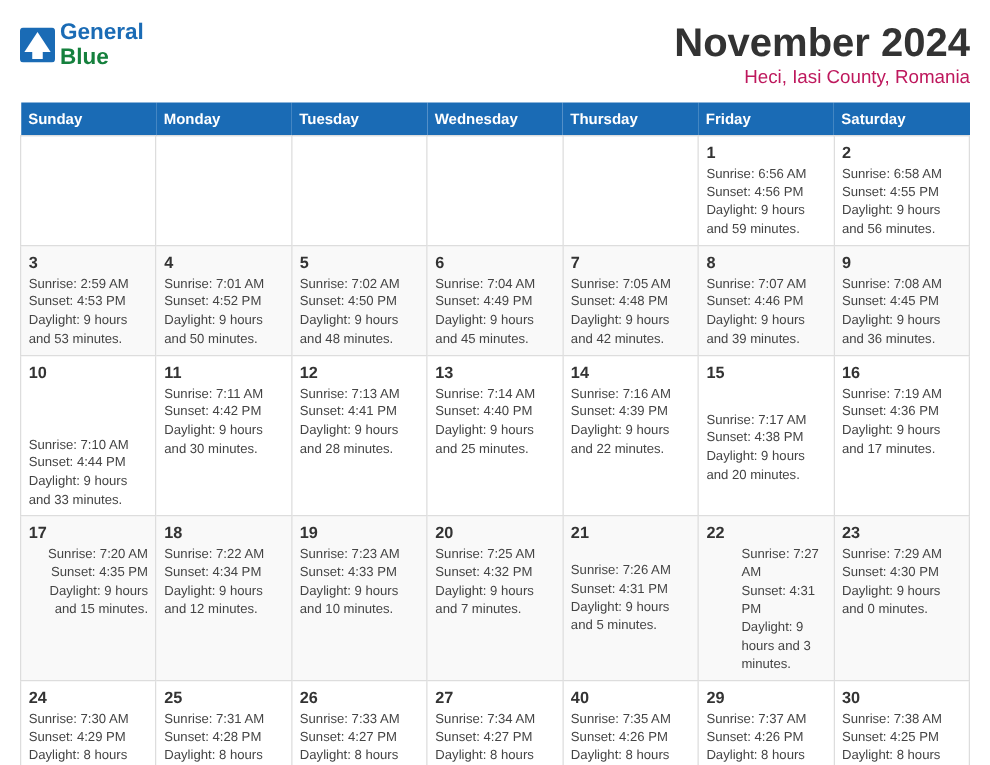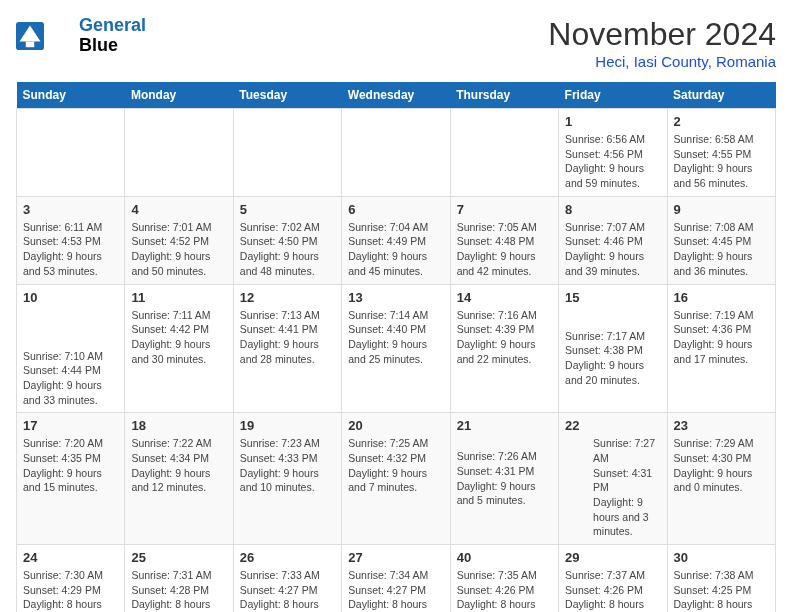--- a/index.html
+++ b/index.html
@@ -20,28 +20,28 @@
       display: flex;
       align-items: center;
       gap: 4px;
     }
     .logo-text {
       font-size: 18px;
       font-weight: bold;
       color: #333;
       line-height: 1.1;
     }
-    .logo-text span { color: #1a6bb5; margin-left: 31px; }
+    .logo-text span { color: #1a6bb5; }
     .logo-icon {
       width: 28px;
       height: 28px;
     }
     .title-block { text-align: right; }
-    .title-block h1 { font-size: 32px; color: #333; font-weight: normal; }
-    .title-block h2 { font-size: 15px; color: #1d4ed8; font-weight: normal; }
+    .title-block h1 { font-size: 32px; color: #333; font-weight: bold; }
+    .title-block h2 { font-size: 15px; color: #be185d; font-weight: normal; }
     table {
       width: 100%;
       border-collapse: collapse;
       font-size: 11px;
     }
     thead th {
       background: #1a6bb5;
       color: #fff;
       text-align: left;
       padding: 6px 6px;
@@ -77,21 +77,21 @@
 
 <div class="header">
   <div class="logo">
     <svg class="logo-icon" viewBox="0 0 40 40">
       <rect x="0" y="0" width="40" height="40" rx="4" fill="#1a6bb5"></rect>
       <polygon points="20,5 35,28 5,28" fill="white"></polygon>
       <rect x="14" y="28" width="12" height="8" fill="white"></rect>
     </svg>
     <div class="logo-text">
       <div><span>General</span></div>
-      <div><span style="color:#000000">Blue</span></div>
+      <div><span style="color:#15803d">Blue</span></div>
     </div>
   </div>
   <div class="title-block">
     <h1>November 2024</h1>
     <h2>Heci, Iasi County, Romania</h2>
   </div>
 </div>
 
 <table>
   <thead>
@@ -121,21 +121,21 @@
         <td>
           <span class="day-num">2</span>
           <div class="day-info" style="white-space: pre-line;">Sunrise: 6:58 AM
 Sunset: 4:55 PM
 Daylight: 9 hours and 56 minutes.</div>
         </td>
       </tr>
       <tr>
         <td>
           <span class="day-num">3</span>
-          <div class="day-info" style="white-space: pre-line;">Sunrise: 6:11 AM
+          <div class="day-info" style="white-space: pre-line;">Sunrise: 2:59 AM
 Sunset: 4:53 PM
 Daylight: 9 hours and 53 minutes.</div>
         </td>
         <td>
           <span class="day-num">4</span>
           <div class="day-info" style="white-space: pre-line;">Sunrise: 7:01 AM
 Sunset: 4:52 PM
 Daylight: 9 hours and 50 minutes.</div>
         </td>
         <td>
@@ -209,21 +209,21 @@
         <td>
           <span class="day-num">16</span>
           <div class="day-info" style="white-space: pre-line;">Sunrise: 7:19 AM
 Sunset: 4:36 PM
 Daylight: 9 hours and 17 minutes.</div>
         </td>
       </tr>
       <tr>
         <td>
           <span class="day-num">17</span>
-          <div class="day-info" style="white-space: pre-line;">Sunrise: 7:20 AM
+          <div class="day-info" style="white-space: pre-line; text-align: right;">Sunrise: 7:20 AM
 Sunset: 4:35 PM
 Daylight: 9 hours and 15 minutes.</div>
         </td>
         <td>
           <span class="day-num">18</span>
           <div class="day-info" style="white-space: pre-line;">Sunrise: 7:22 AM
 Sunset: 4:34 PM
 Daylight: 9 hours and 12 minutes.</div>
         </td>
         <td>

